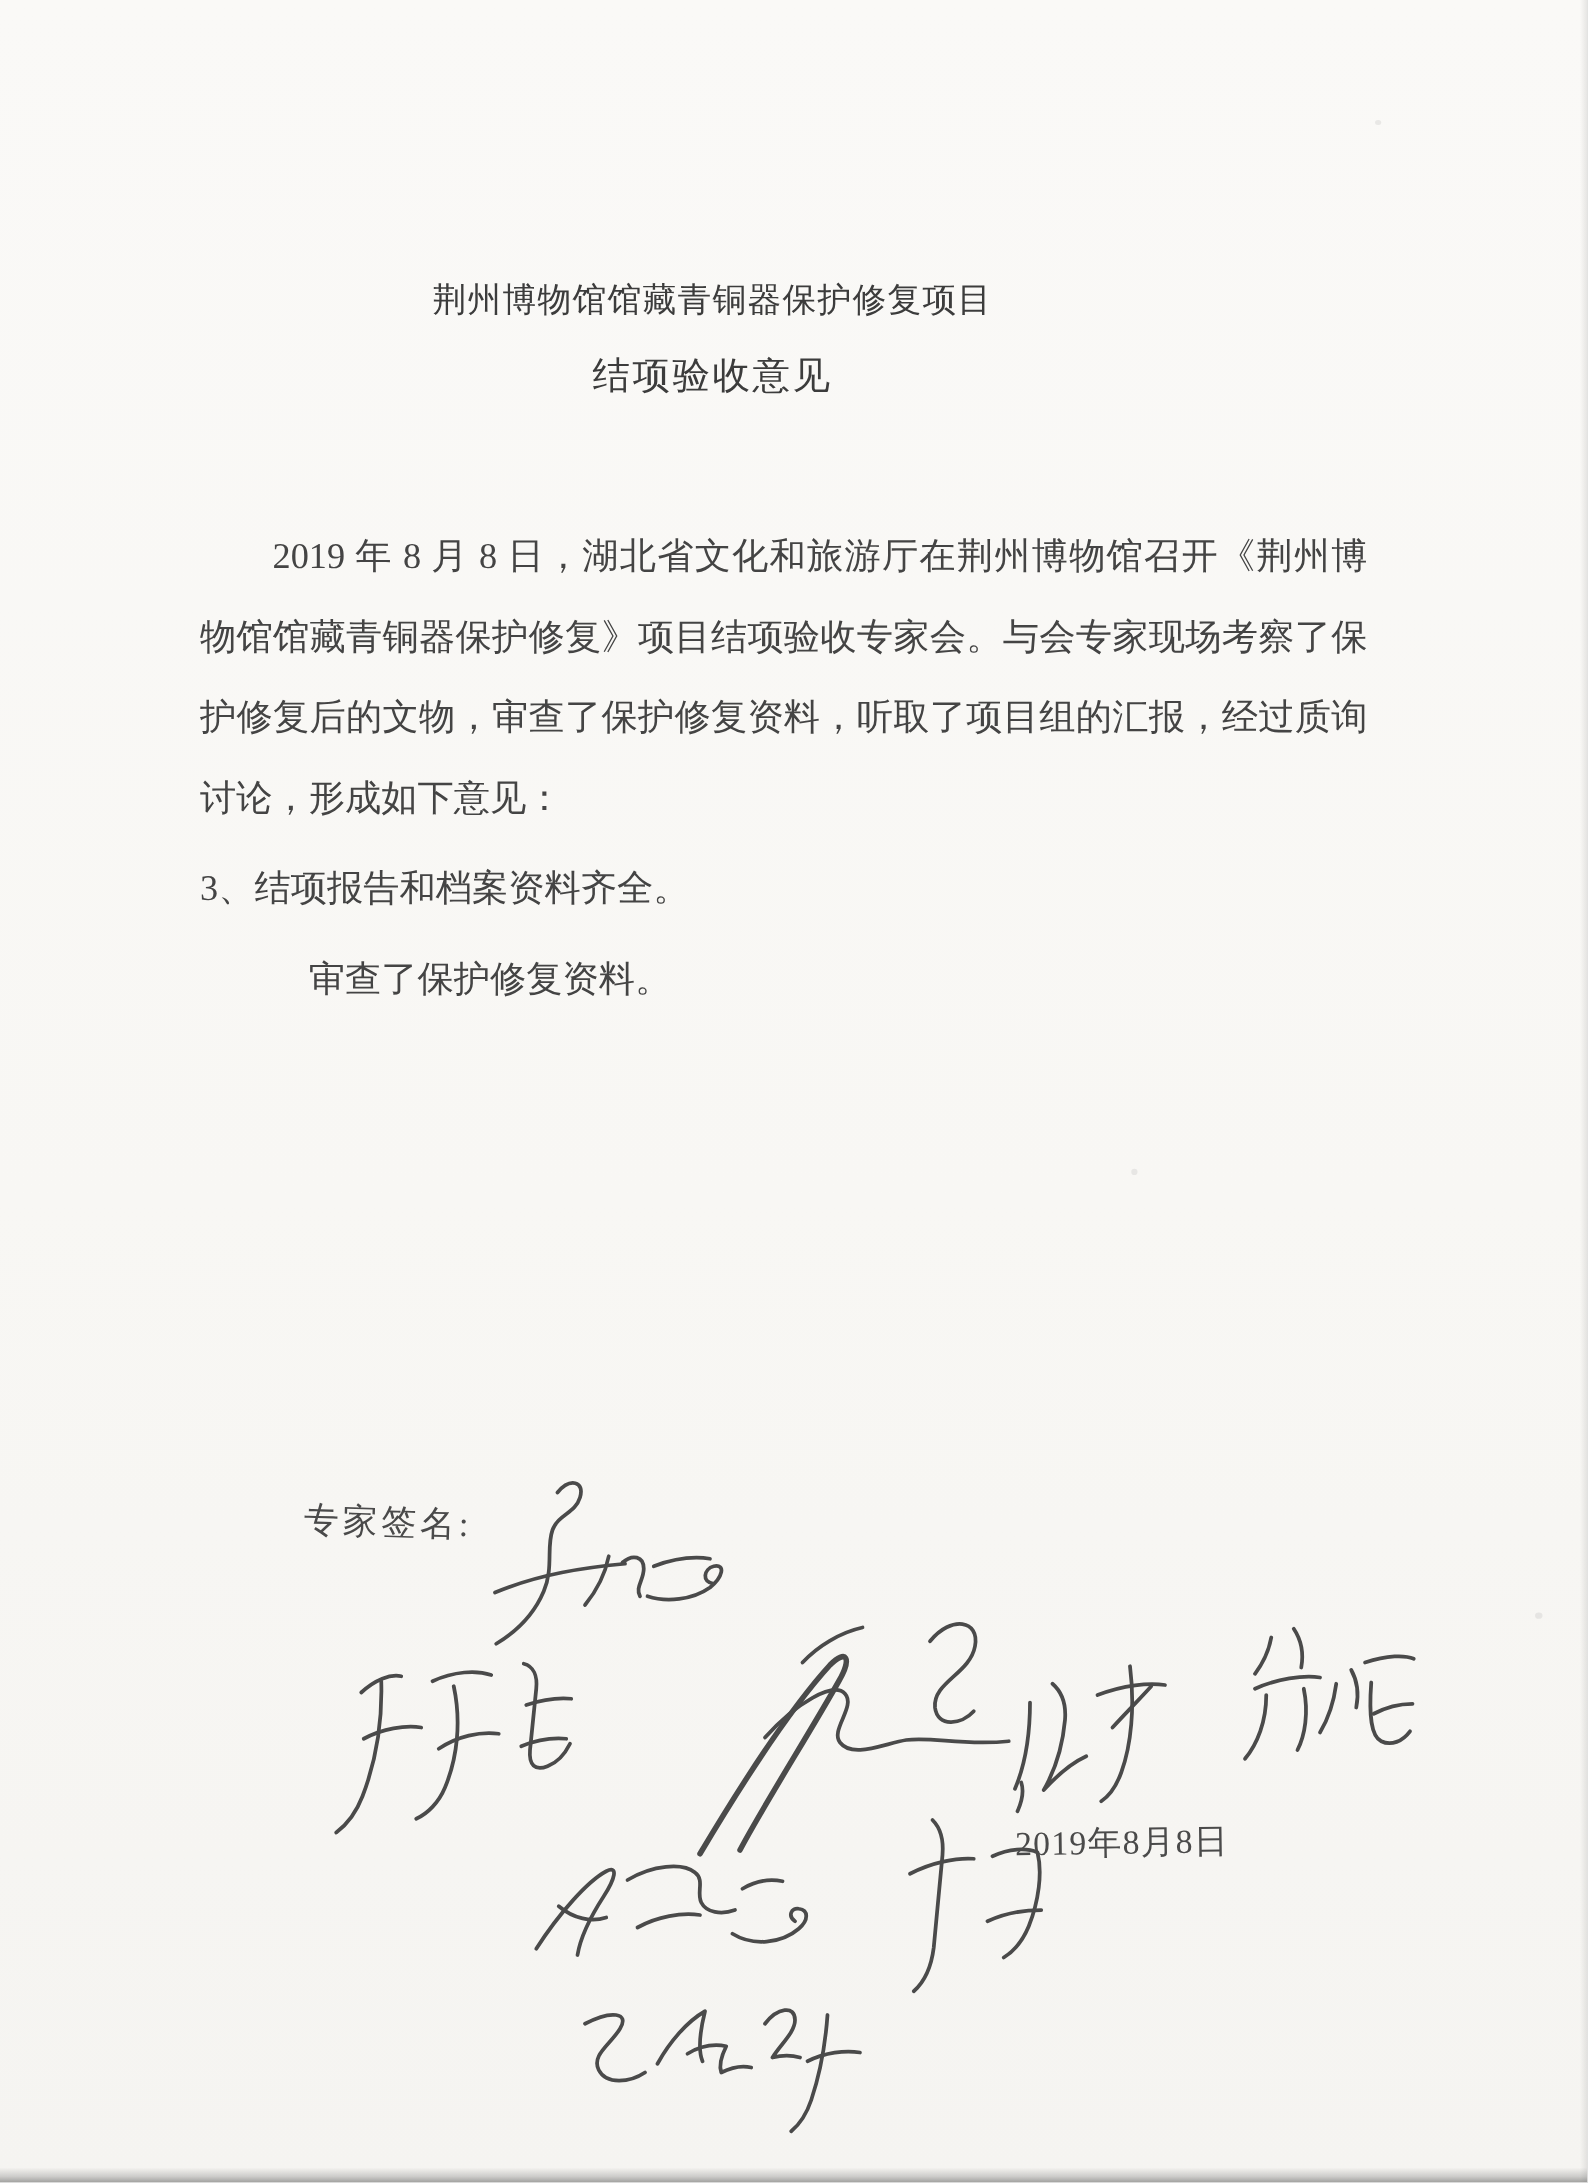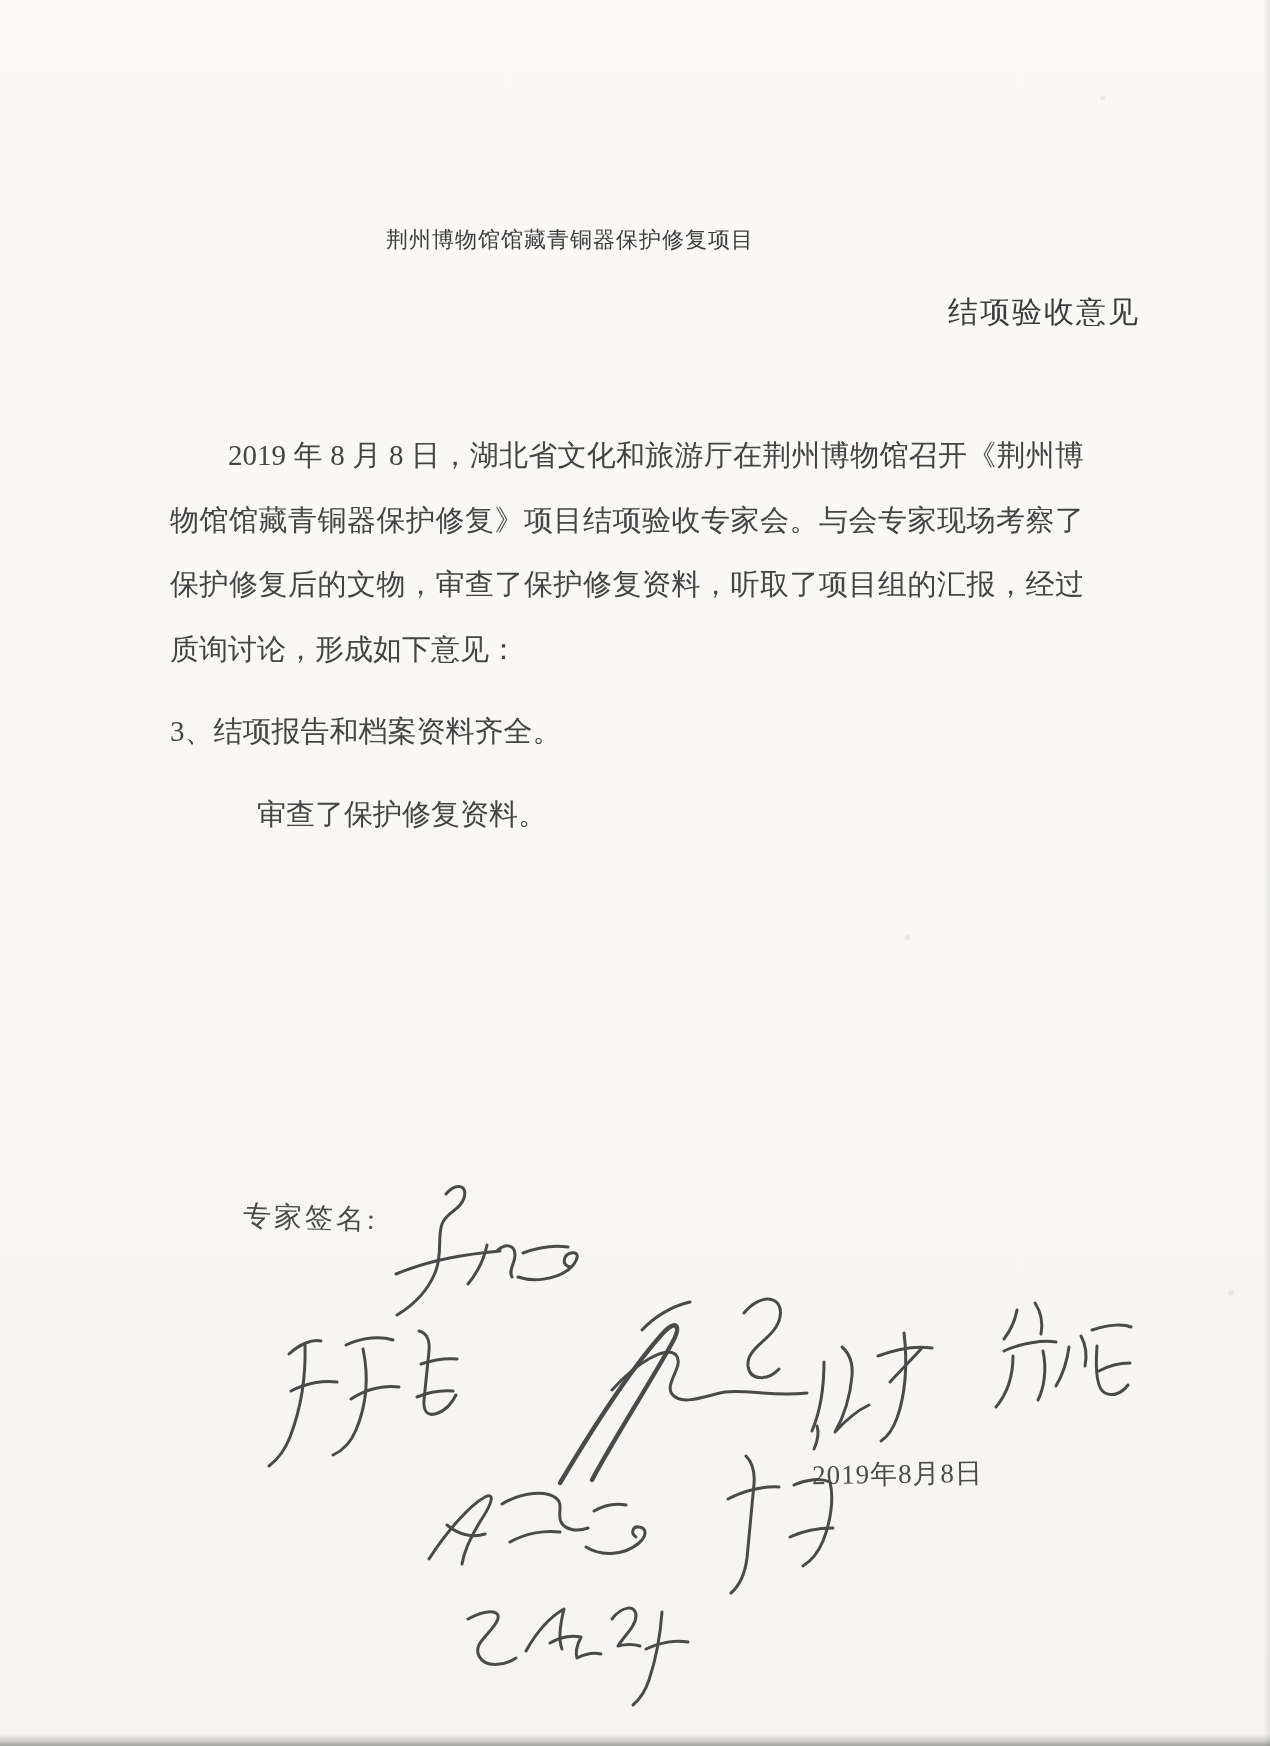--- a/index.html
+++ b/index.html
@@ -9,28 +9,28 @@
     margin:0 auto;
     background:linear-gradient(180deg,#faf9f7 0%,#f8f7f4 55%,#f5f4f1 100%);
     overflow:hidden;
     font-family:"Liberation Serif","DejaVu Serif",serif;
     color:#424242;
   }
   .titles{
     position:absolute;top:218px;left:0;width:1140px;
     text-align:center;color:#3c3c3c;
   }
-  .title1{font-size:22px;letter-spacing:1px;line-height:44px;}
-  .title2{font-size:30px;letter-spacing:2px;line-height:44px;margin-top:28px;text-align:right;}
+  .title1{font-size:27px;letter-spacing:1px;line-height:44px;}
+  .title2{font-size:30px;letter-spacing:2px;line-height:44px;margin-top:17px;}
   .body-text{
     position:absolute;left:152px;top:405px;width:950px;
     font-size:29px;line-height:64.5px;
     text-align:justify;color:#444;
   }
-  .body-text p{margin:18px;padding:0;}
+  .body-text p{margin:8px;padding:0;}
   p.indent2{text-indent:2em;}
   p.indent3{text-indent:3em;}
   .sig-label{
     position:absolute;left:243px;top:1199px;
     font-size:28px;color:#4a4a4a;letter-spacing:3px;
     transform:rotate(1.6deg);
   }
   .sig-date{
     position:absolute;left:812px;top:1456px;
     font-size:27px;color:#4a4a4a;letter-spacing:1px;

